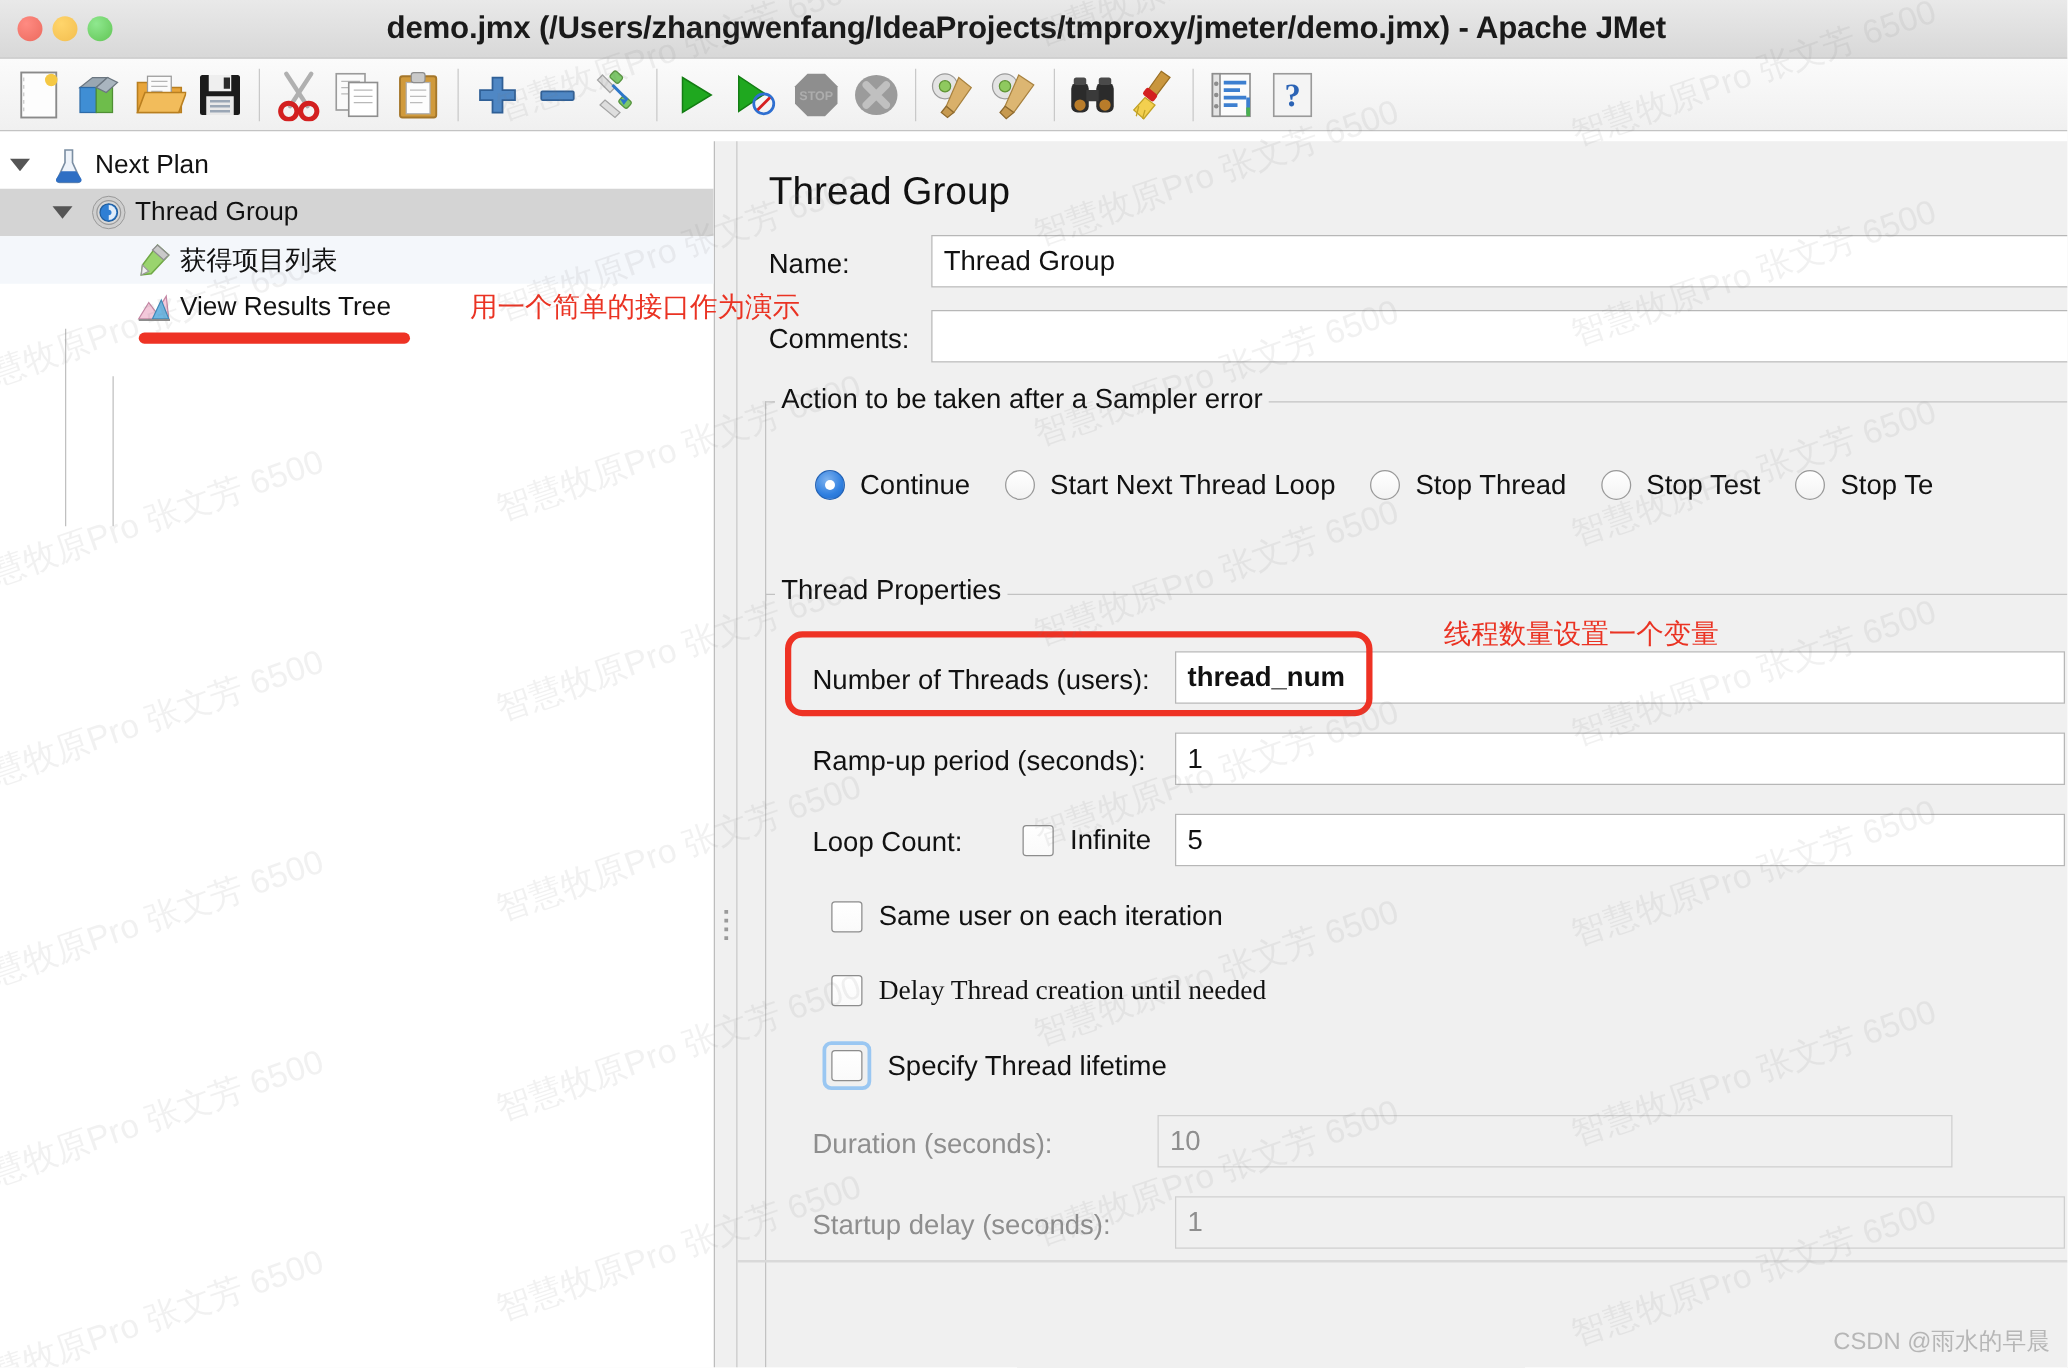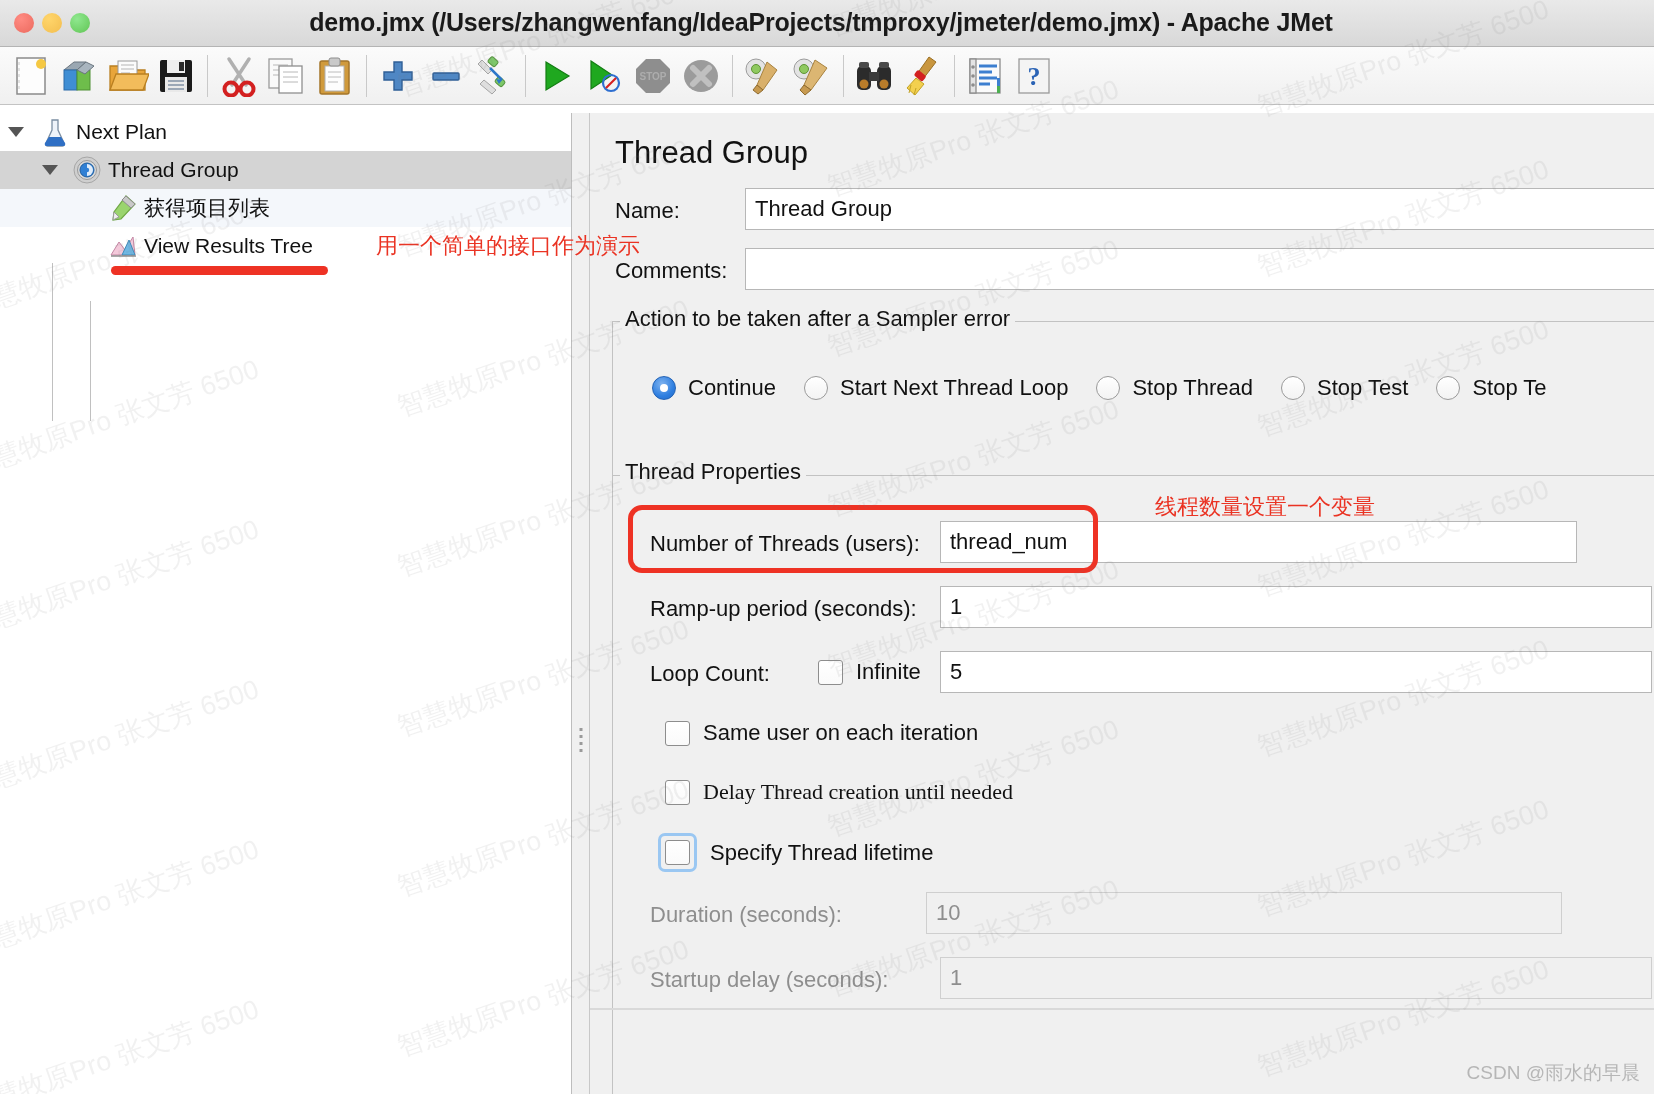--- a/index.html
+++ b/index.html
@@ -545,21 +545,21 @@
         <span class="radio"></span>
         <span>Stop Te</span>
       </label>
     </div>
 
     <div class="group-line" style="left:22px; top:362px; width:1042px;"></div>
     <div class="group-tick" style="left:22px; top:362px; height:619px;"></div>
     <div class="group-caption" style="left:30px; top:346px;">Thread Properties</div>
 
     <div class="row-label" style="position:absolute; left:60px; top:418px;">Number of Threads (users):</div>
-    <div class="field" style="position:absolute; left:350px; top:408px; width:637px;">thread_num</div>
+    <div class="field" style="position:absolute; left:350px; top:408px; width:712px;font-weight:bold;">thread_num</div>
 
     <div class="row-label" style="position:absolute; left:60px; top:483px;">Ramp-up period (seconds):</div>
     <div class="field" style="position:absolute; left:350px; top:473px; width:712px;">1</div>
 
     <div class="row-label" style="position:absolute; left:60px; top:548px;">Loop Count:</div>
     <div class="cb-item" style="position:absolute; left:228px; top:546px;">
       <span class="checkbox"></span>
       <span>Infinite</span>
     </div>
     <div class="field" style="position:absolute; left:350px; top:538px; width:712px;">5</div>

